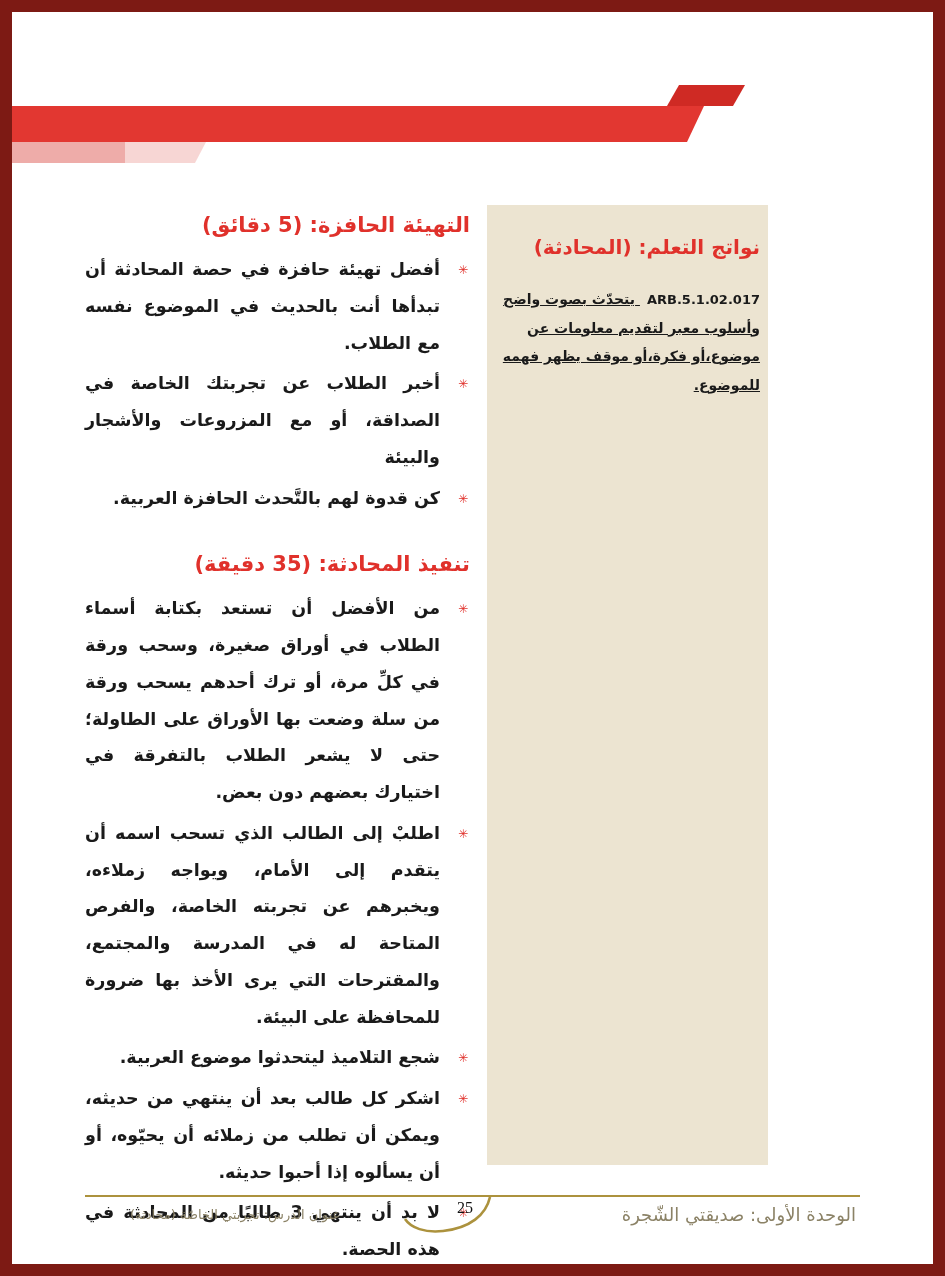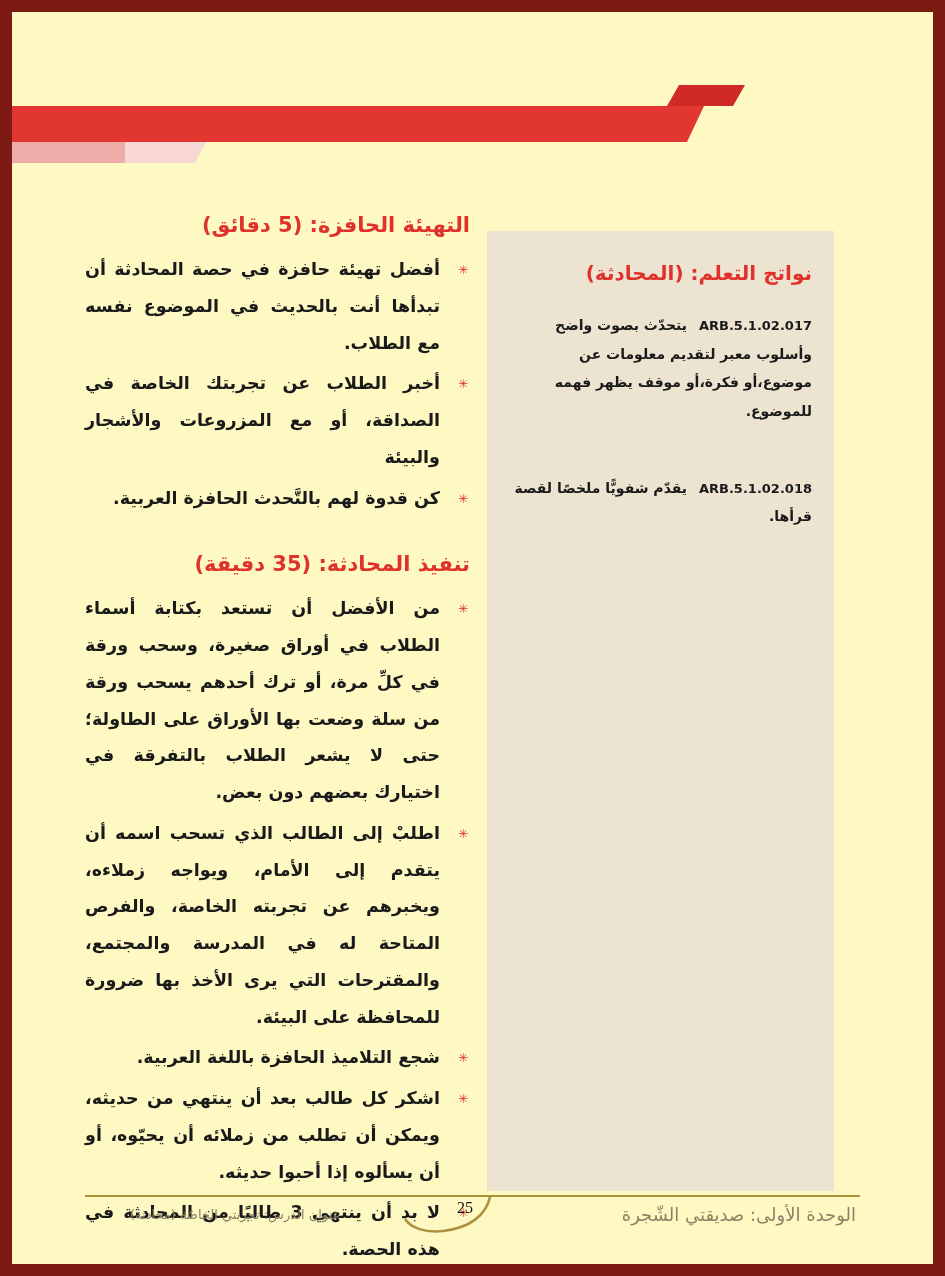--- a/index.html
+++ b/index.html
@@ -4,21 +4,21 @@
 <style>
   html,body{margin:0;padding:0;}
   body{
     width:945px;height:1276px;
     background:#7d1a14;
     position:relative;
     font-family:"DejaVu Sans","Liberation Sans",sans-serif;
   }
   .page{
     position:absolute;left:12px;top:12px;right:12px;bottom:12px;
-    background:#fef9c3;overflow:hidden;
+    background:#ffffff;overflow:hidden;
   }
 
   
   .banner{position:absolute;left:0;top:73px;width:745px;height:80px;}
   .band-top{
     position:absolute;left:655px;top:0;width:78px;height:21px;
     background:#cf2a24;
     clip-path:polygon(12px 0,100% 0,calc(100% - 12px) 100%,0 100%);
   }
   .band-main{
@@ -49,32 +49,31 @@
     font-size:17.5px;font-weight:bold;line-height:2.1;
     text-align:justify;color:#1a1a1a;
   }
   ul.bullets li .bullet{
     position:absolute;right:2px;top:7px;
     color:#e0312b;font-size:12px;font-weight:normal;
   }
 
   
   .sidebar{
-    width:347px;height:960px;box-sizing:border-box;
+    width:281px;height:960px;box-sizing:border-box;
     background:#ece4d1;direction:rtl;
-    padding:30px 22px;
-    margin-top:26px;
+    padding:30px 8px;
   }
   .sidebar-title{
     color:#e0312b;font-size:20px;font-weight:bold;
     margin:0 0 26px 0;text-align:right;
   }
   .outcome{
     margin:0;font-size:14px;line-height:2.05;text-align:right;
-    color:#1a1a1a;font-weight:bold;
+    color:#1a1a1a;font-weight:bold;text-decoration:underline;
   }
   .outcome-gap{margin-top:48px;}
   .code{
     direction:ltr;unicode-bidi:isolate;display:inline-block;
     font-size:13px;margin-left:7px;
   }
 
   
   .footer{position:absolute;left:73px;top:1178px;width:775px;height:64px;}
   .footer svg{position:absolute;left:0;top:0;}
@@ -131,21 +130,21 @@
           <li>
             <span class="bullet">✳</span>
             <span class="li-text">من الأفضل أن تستعد بكتابة أسماء الطلاب في أوراق صغيرة، وسحب ورقة في كلِّ مرة، أو ترك أحدهم يسحب ورقة من سلة وضعت بها الأوراق على الطاولة؛ حتى لا يشعر الطلاب بالتفرقة في اختيارك بعضهم دون بعض.</span>
           </li>
           <li>
             <span class="bullet">✳</span>
             <span class="li-text">اطلبْ إلى الطالب الذي تسحب اسمه أن يتقدم إلى الأمام، ويواجه زملاءه، ويخبرهم عن تجربته الخاصة، والفرص المتاحة له في المدرسة والمجتمع، والمقترحات التي يرى الأخذ بها ضرورة للمحافظة على البيئة.</span>
           </li>
           <li>
             <span class="bullet">✳</span>
-            <span class="li-text">شجع التلاميذ الحافزة باللغة العربية.</span>
+            <span class="li-text">شجع التلاميذ ليتحدثوا موضوع العربية.</span>
           </li>
           <li>
             <span class="bullet">✳</span>
             <span class="li-text">اشكر كل طالب بعد أن ينتهي من حديثه، ويمكن أن تطلب من زملائه أن يحيّوه، أو أن يسألوه إذا أحبوا حديثه.</span>
           </li>
           <li>
             <span class="bullet">✳</span>
             <span class="li-text">لا بد أن ينتهي 3 طالبًا من المحادثة في هذه الحصة.</span>
           </li>
 
@@ -153,24 +152,20 @@
       </section>
 
     </div>
 
     <aside class="sidebar">
       <h3 class="sidebar-title">نواتج التعلم: (المحادثة)</h3>
       <p class="outcome">
         <span class="code">ARB.5.1.02.017</span>
         <span class="outcome-text">يتحدّث بصوت واضح وأسلوب معبر لتقديم معلومات عن موضوع،أو فكرة،أو موقف يظهر فهمه للموضوع.</span>
       </p>
-      <p class="outcome outcome-gap">
-        <span class="code">ARB.5.1.02.018</span>
-        <span class="outcome-text">يقدّم شفويًّا ملخصًا لقصة قرأها.</span>
-      </p>
     </aside>
 
   </div>
 
   <footer class="footer">
     <svg width="775" height="56" viewBox="0 0 775 56">
       <path d="M0 6 H775" stroke="#ac923d" stroke-width="2" fill="none"></path>
       <path d="M405 7 C401 25 385 38 358 41 C340 43 326 38 320 29" stroke="#ac923d" stroke-width="2.6" fill="none"></path>
     </svg>
     <div class="f-left">عنوان الدرس: تجربتي الخاصّة (محادثة)</div>

